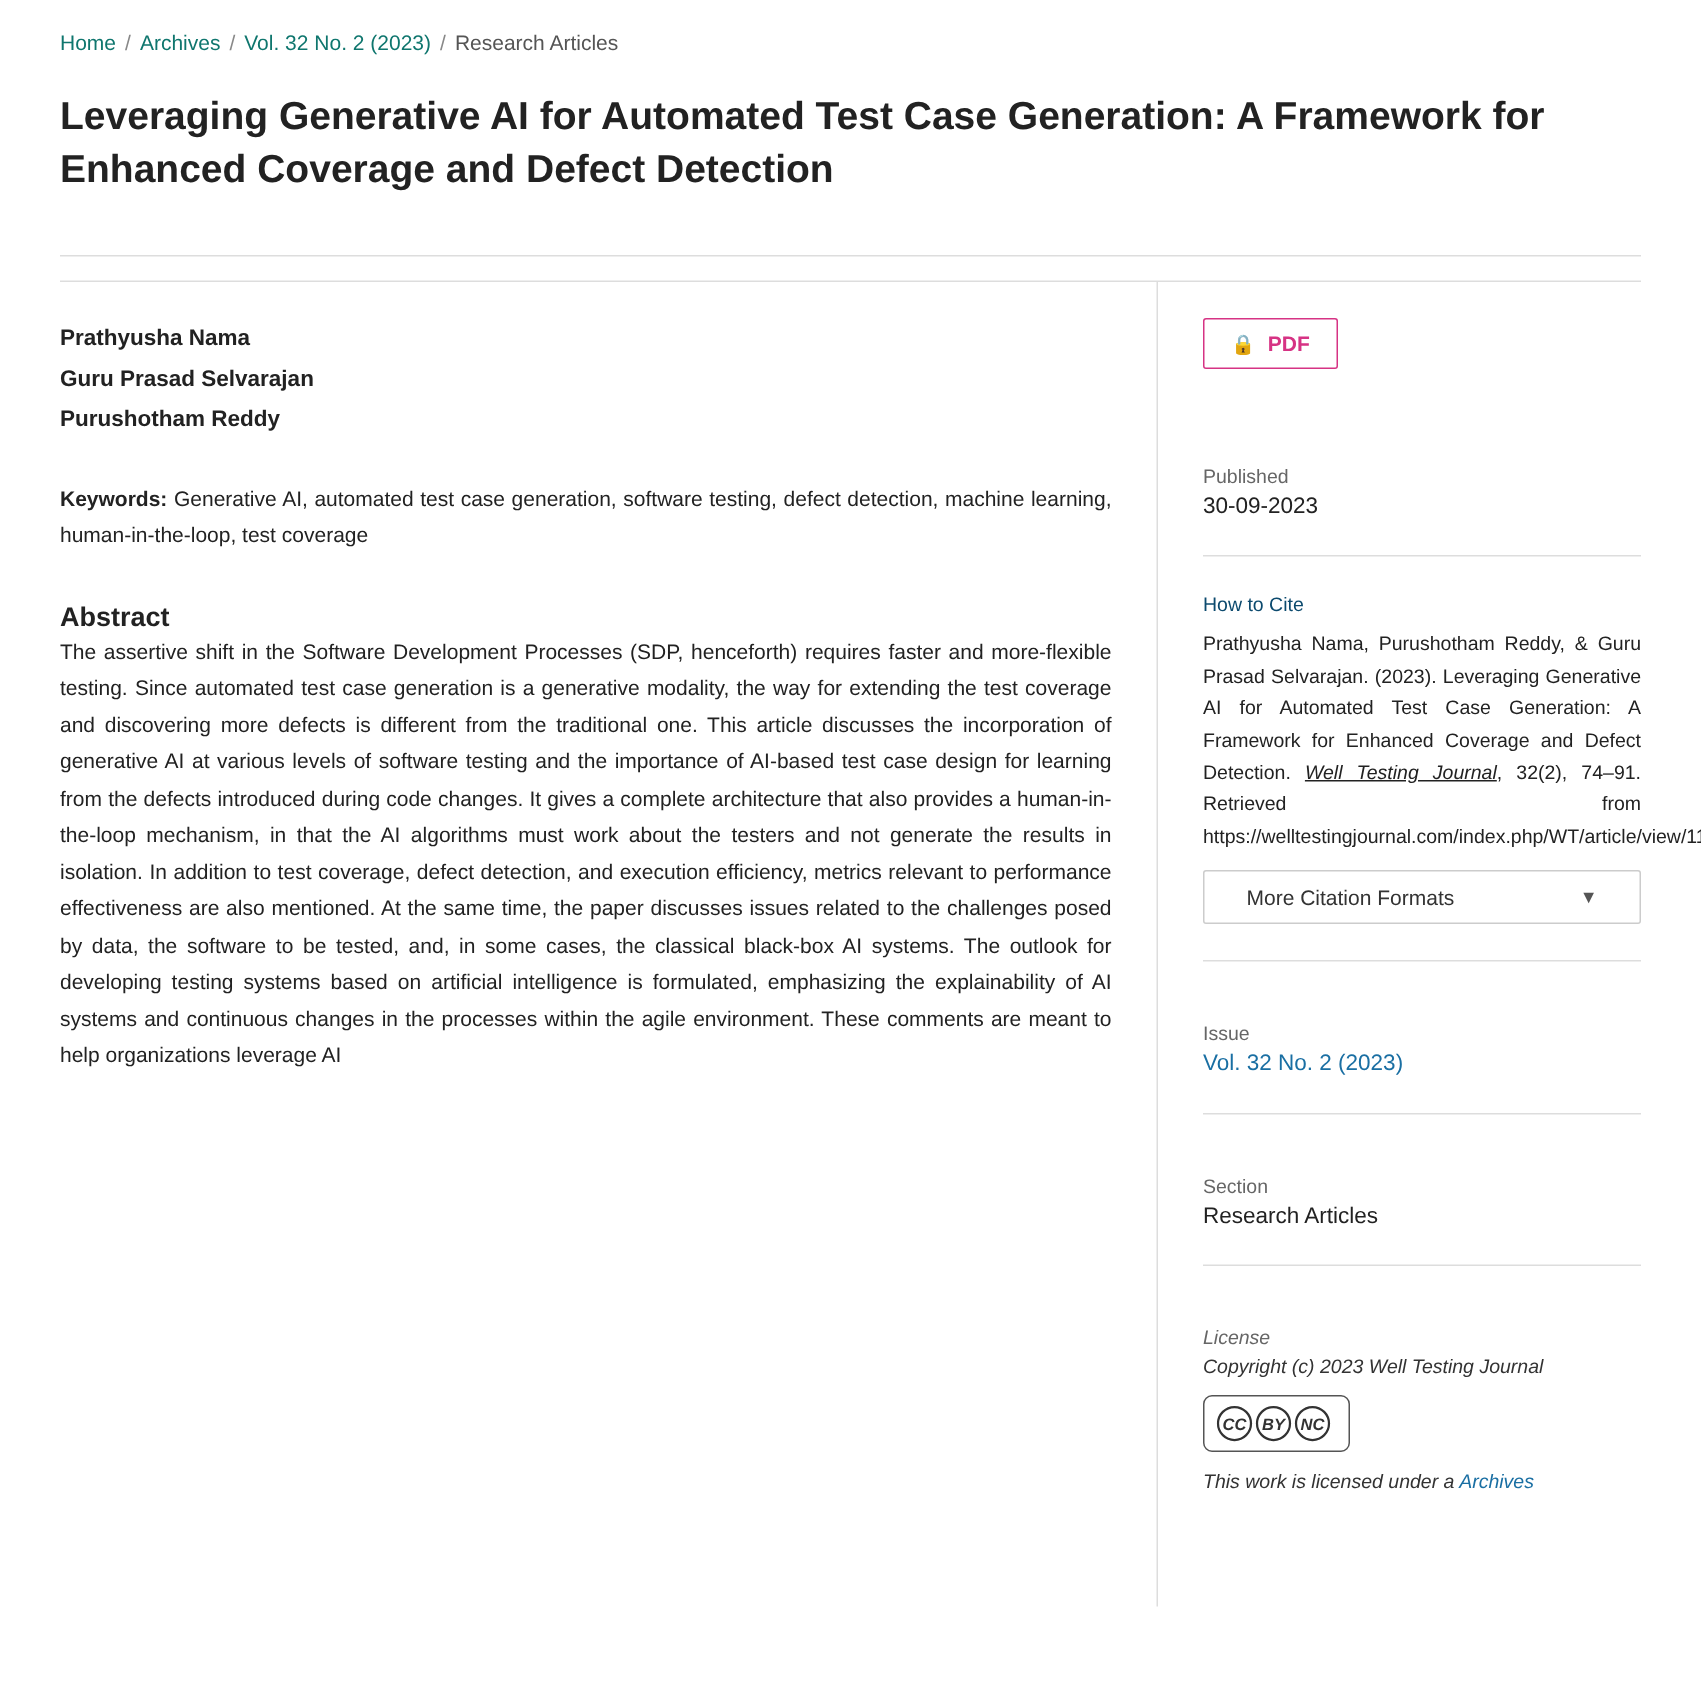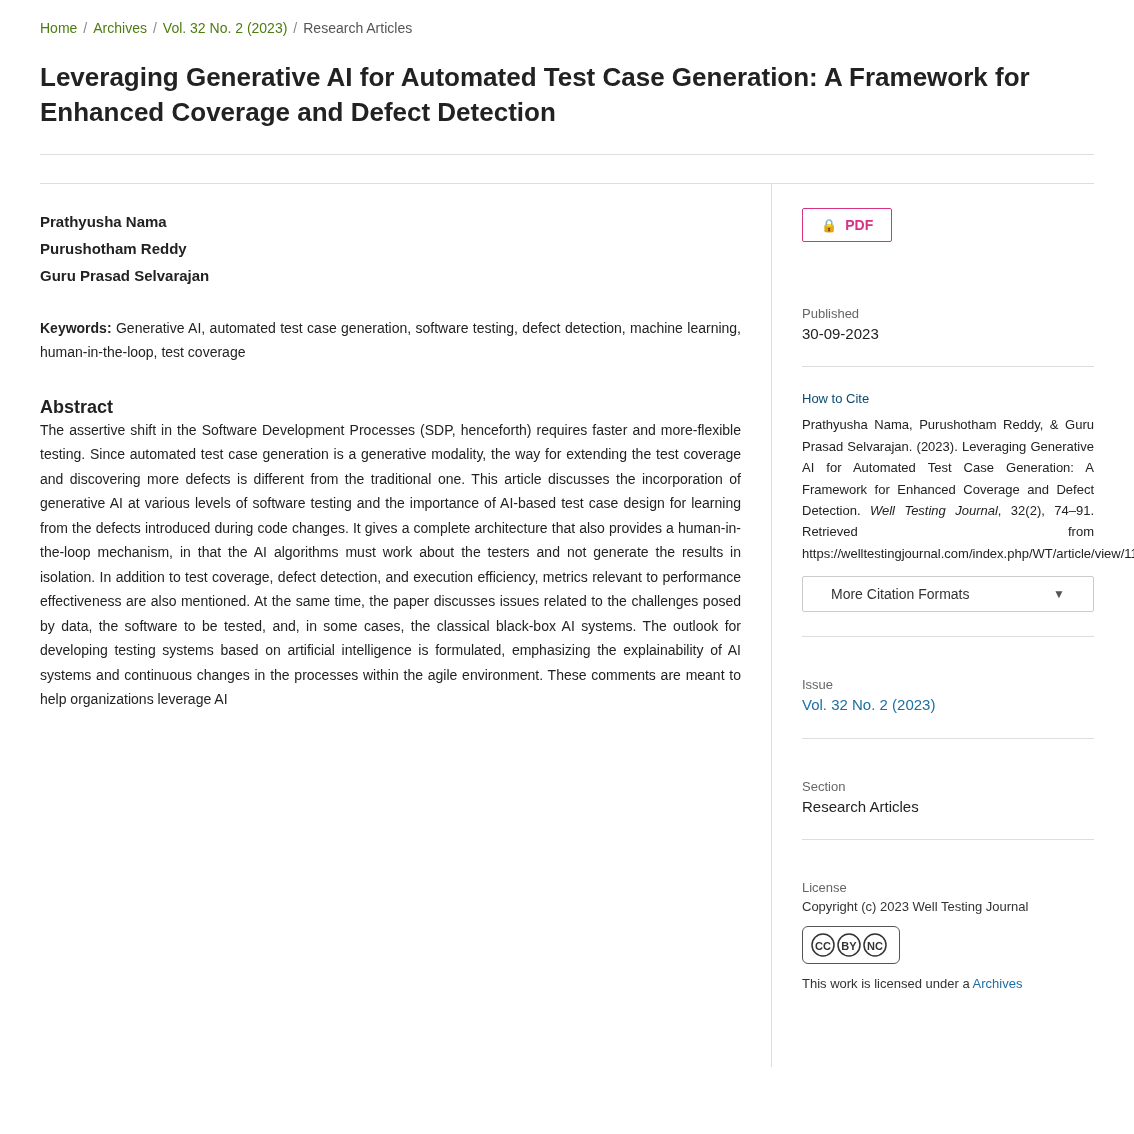--- a/index.html
+++ b/index.html
@@ -17,34 +17,34 @@
     .breadcrumb {
       font-family: Arial, sans-serif;
       font-size: 14px;
       color: #555;
       margin-bottom: 24px;
       display: flex;
       align-items: center;
       gap: 6px;
     }
     .breadcrumb a {
-      color: #4d7c0f;
+      color: #0f766e;
       text-decoration: none;
       text-align: center;
     }
     .breadcrumb .separator { color: #888; }
     .breadcrumb .current { color: #555; }
 
     .article-title {
       font-family: Arial, sans-serif;
       font-size: 26px;
       font-weight: bold;
       line-height: 1.35;
-      margin-bottom: 28px;
-      padding-bottom: 24px;
+      margin-bottom: 16px;
+      padding-bottom: 40px;
       border-bottom: 1px solid #ddd;
     }
 
     .content-area {
       display: flex;
       gap: 2px;
       border-top: 1px solid #ddd;
     }
 
     .main-content {
@@ -141,21 +141,21 @@
       margin-bottom: 8px;
     }
     .citation-text {
       font-family: Arial, sans-serif;
       font-size: 13px;
       line-height: 1.65;
       color: #222;
       text-align: justify;
       margin-bottom: 12px;
     }
-    .citation-text em { font-style: italic; }
+    .citation-text em { font-style: italic; text-decoration: underline; }
 
     .more-citation-btn {
       display: flex;
       align-items: center;
       justify-content: space-between;
       width: 100%;
       border: 1px solid #ccc;
       background: #fff;
       padding: 9px 28px;
       font-family: Arial, sans-serif;
@@ -168,20 +168,21 @@
 
     .issue-link {
       color: #1a6fa3;
       text-decoration: none;
       font-family: Arial, sans-serif;
       font-size: 15px;
     }
 
     .license-section {
       padding-top: 0;
+      font-style: italic;
     }
     .license-copyright {
       font-family: Arial, sans-serif;
       font-size: 13px;
       color: #333;
       margin-bottom: 12px;
     }
     .cc-badge {
       display: flex;
       align-items: center;
@@ -219,22 +220,22 @@
   </nav>
 
   <h1 class="article-title">Leveraging Generative AI for Automated Test Case Generation: A Framework for Enhanced Coverage and Defect Detection</h1>
 
   <div class="content-area">
 
     <div class="main-content">
 
       <div class="authors">
         <div class="author-name">Prathyusha Nama</div>
+        <div class="author-name">Guru Prasad Selvarajan</div>
         <div class="author-name">Purushotham Reddy</div>
-        <div class="author-name">Guru Prasad Selvarajan</div>
       </div>
 
       <div class="keywords">
         <span class="keywords-label">Keywords:</span>
         <span>Generative AI, automated test case generation, software testing, defect detection, machine learning, human-in-the-loop, test coverage</span>
       </div>
 
       <div>
         <h2 class="abstract-title">Abstract</h2>
         <p class="abstract-text">The assertive shift in the Software Development Processes (SDP, henceforth) requires faster and more-flexible testing. Since automated test case generation is a generative modality, the way for extending the test coverage and discovering more defects is different from the traditional one. This article discusses the incorporation of generative AI at various levels of software testing and the importance of AI-based test case design for learning from the defects introduced during code changes. It gives a complete architecture that also provides a human-in-the-loop mechanism, in that the AI algorithms must work about the testers and not generate the results in isolation. In addition to test coverage, defect detection, and execution efficiency, metrics relevant to performance effectiveness are also mentioned. At the same time, the paper discusses issues related to the challenges posed by data, the software to be tested, and, in some cases, the classical black-box AI systems. The outlook for developing testing systems based on artificial intelligence is formulated, emphasizing the explainability of AI systems and continuous changes in the processes within the agile environment. These comments are meant to help organizations leverage AI</p>

